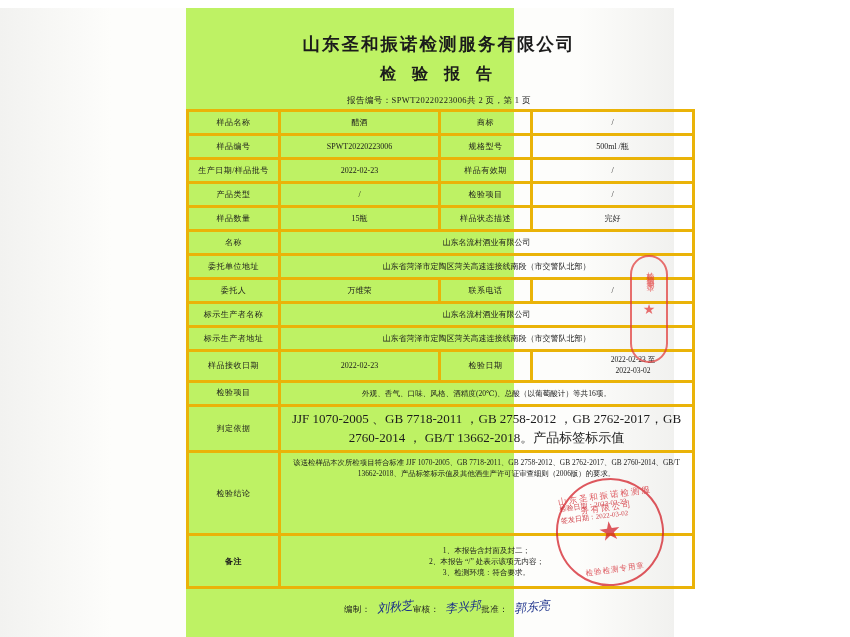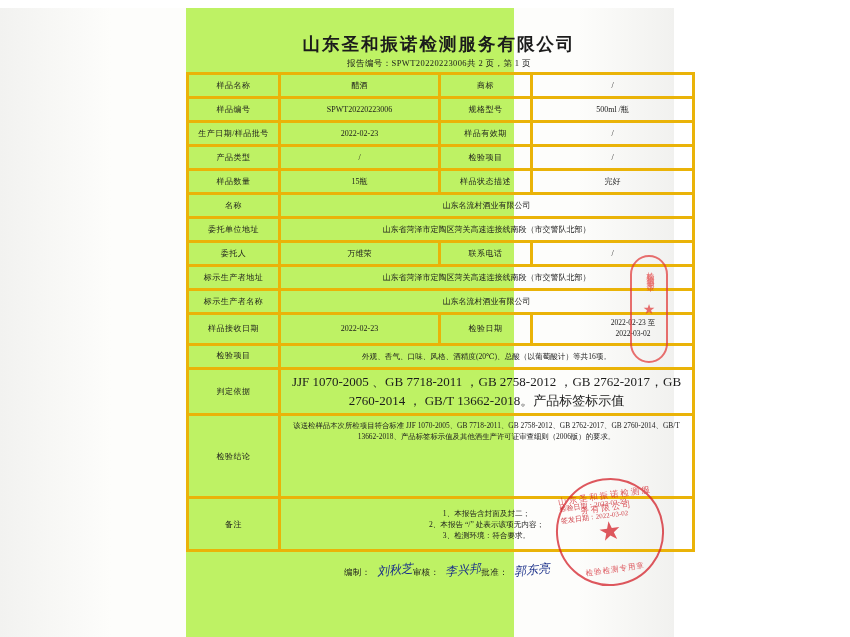--- a/index.html
+++ b/index.html
@@ -180,20 +180,21 @@
 </head>
 <body>
 
 <div class="page">
   <div class="paper-shade-left"></div>
   <div class="paper-shade-right"></div>
 
   <div class="doc">
 
     <div class="title-company">山东圣和振诺检测服务有限公司</div>
+    <div class="title-report">检 验 报 告</div>
 
     <div class="meta-row">
       <div class="meta-left">
         <span>报告编号：</span><span>SPWT20220223006</span>
       </div>
       <div class="meta-right">共 2 页，第 1 页</div>
     </div>
 
     <table class="report">
       <colgroup>
@@ -242,26 +243,26 @@
           <td class="label">委托单位地址</td>
           <td class="val" colspan="3">山东省菏泽市定陶区菏关高速连接线南段（市交警队北部）</td>
         </tr>
         <tr>
           <td class="label">委托人</td>
           <td class="val">万维荣</td>
           <td class="label2">联系电话</td>
           <td class="val">/</td>
         </tr>
         <tr>
+          <td class="label">标示生产者名称</td>
+          <td class="val" colspan="3">山东名流村酒业有限公司</td>
+        </tr>
+        <tr>
           <td class="label">标示生产者地址</td>
           <td class="val" colspan="3">山东省菏泽市定陶区菏关高速连接线南段（市交警队北部）</td>
-        </tr>
-        <tr>
-          <td class="label">标示生产者名称</td>
-          <td class="val" colspan="3">山东名流村酒业有限公司</td>
         </tr>
 
         <tr>
           <td class="label">样品接收日期</td>
           <td class="val">2022-02-23</td>
           <td class="label2">检验日期</td>
           <td class="val" style="white-space:pre-line;font-size:7.5px;padding-left:43px;">2022-02-23 至
 2022-03-02</td>
         </tr>
 
@@ -274,21 +275,21 @@
           <td class="label tall">判定依据</td>
           <td class="val tall left" colspan="3" style="font-size:13px;">JJF 1070-2005 、GB 7718-2011 ，GB 2758-2012 ，GB 2762-2017，GB 2760-2014 ， GB/T 13662-2018。产品标签标示值</td>
         </tr>
 
         <tr>
           <td class="label" style="height:72px;">检验结论</td>
           <td class="val left" colspan="3" style="height:72px;font-size:7.4px;vertical-align:top;padding-top:5px;margin-left:21px;">该送检样品本次所检项目符合标准 JJF 1070-2005、GB 7718-2011、GB 2758-2012、GB 2762-2017、GB 2760-2014、GB/T 13662-2018、产品标签标示值及其他酒生产许可证审查细则（2006版）的要求。</td>
         </tr>
 
         <tr>
-          <td class="label" style="height:44px;">备注</td>
+          <td class="label" style="height:44px;font-weight:bold;">备注</td>
           <td class="val left" colspan="3" style="height:44px;font-size:7.6px;white-space:pre-line;vertical-align:middle;">1、本报告含封面及封二；
 2、本报告 “/” 处表示该项无内容；
 3、检测环境：符合要求。</td>
         </tr>
       </tbody>
     </table>
 
     <div class="footer">
       <div class="sigwrap">
         <span class="footer-label">编制：</span>

